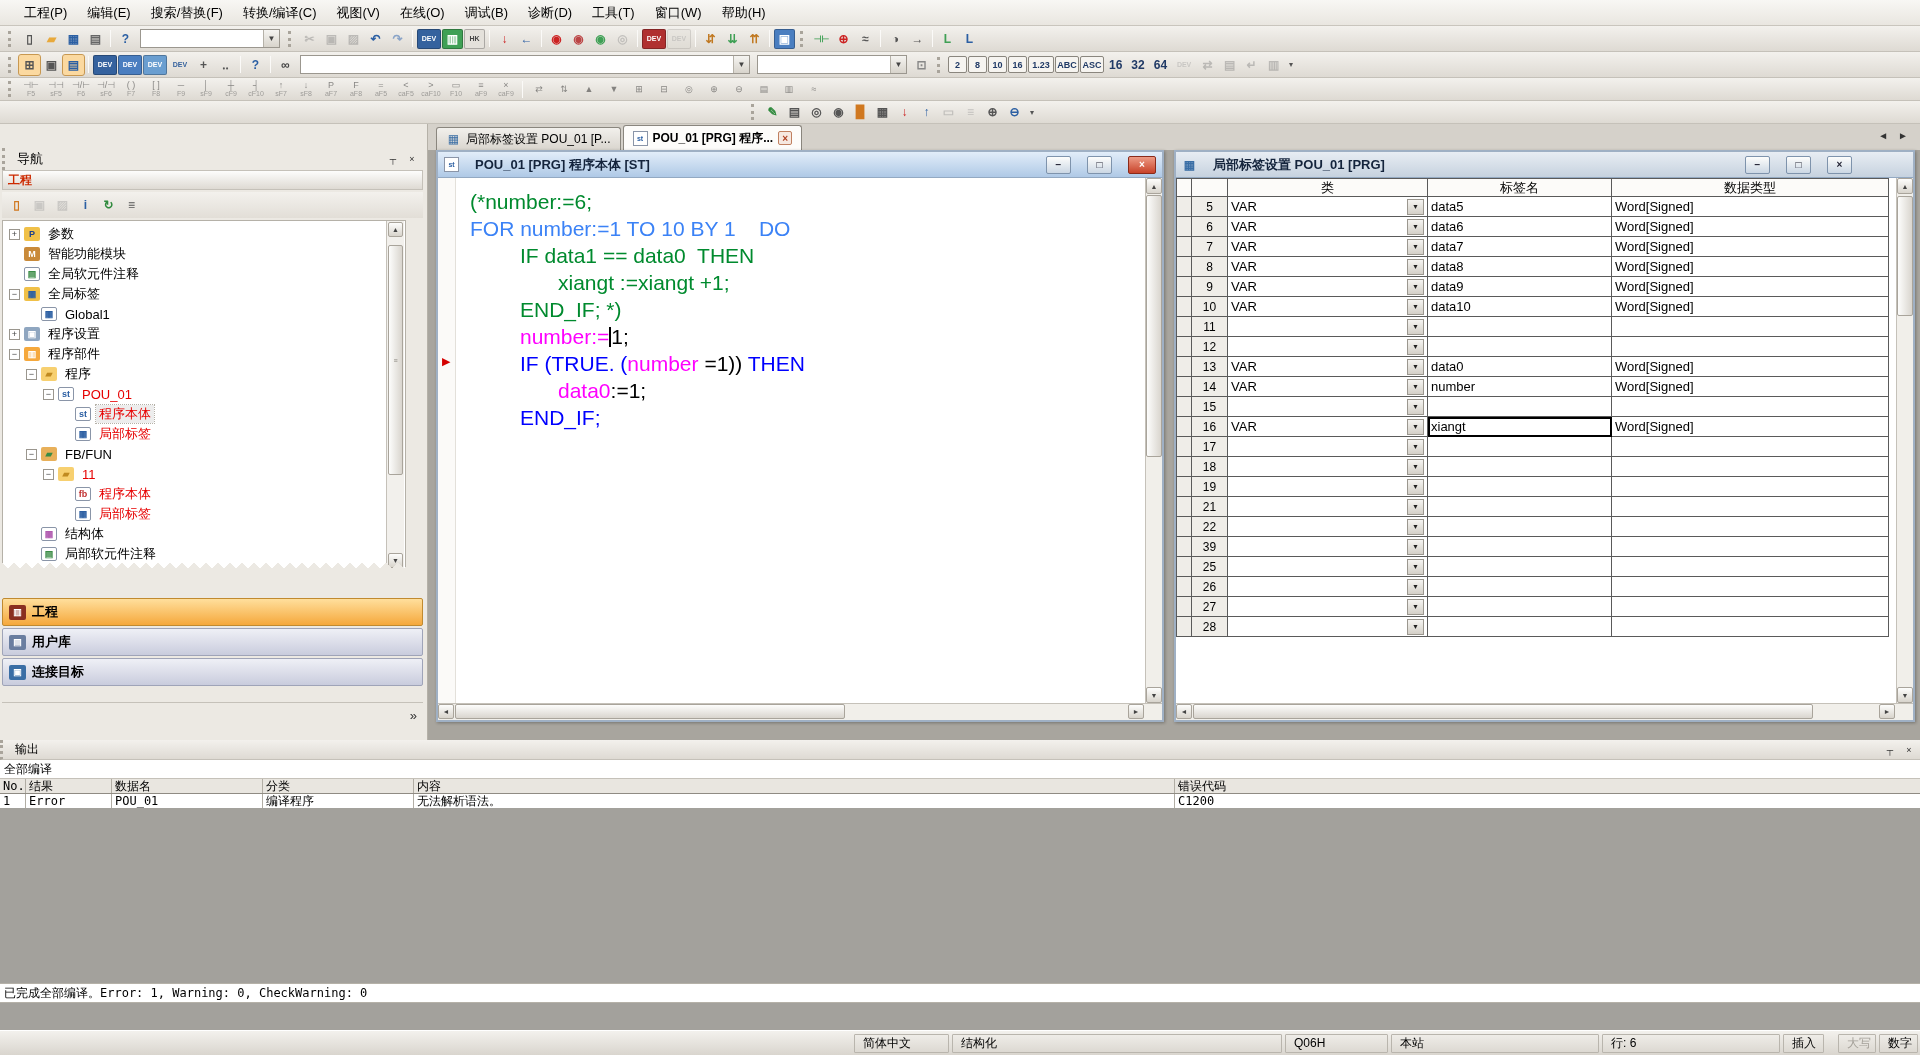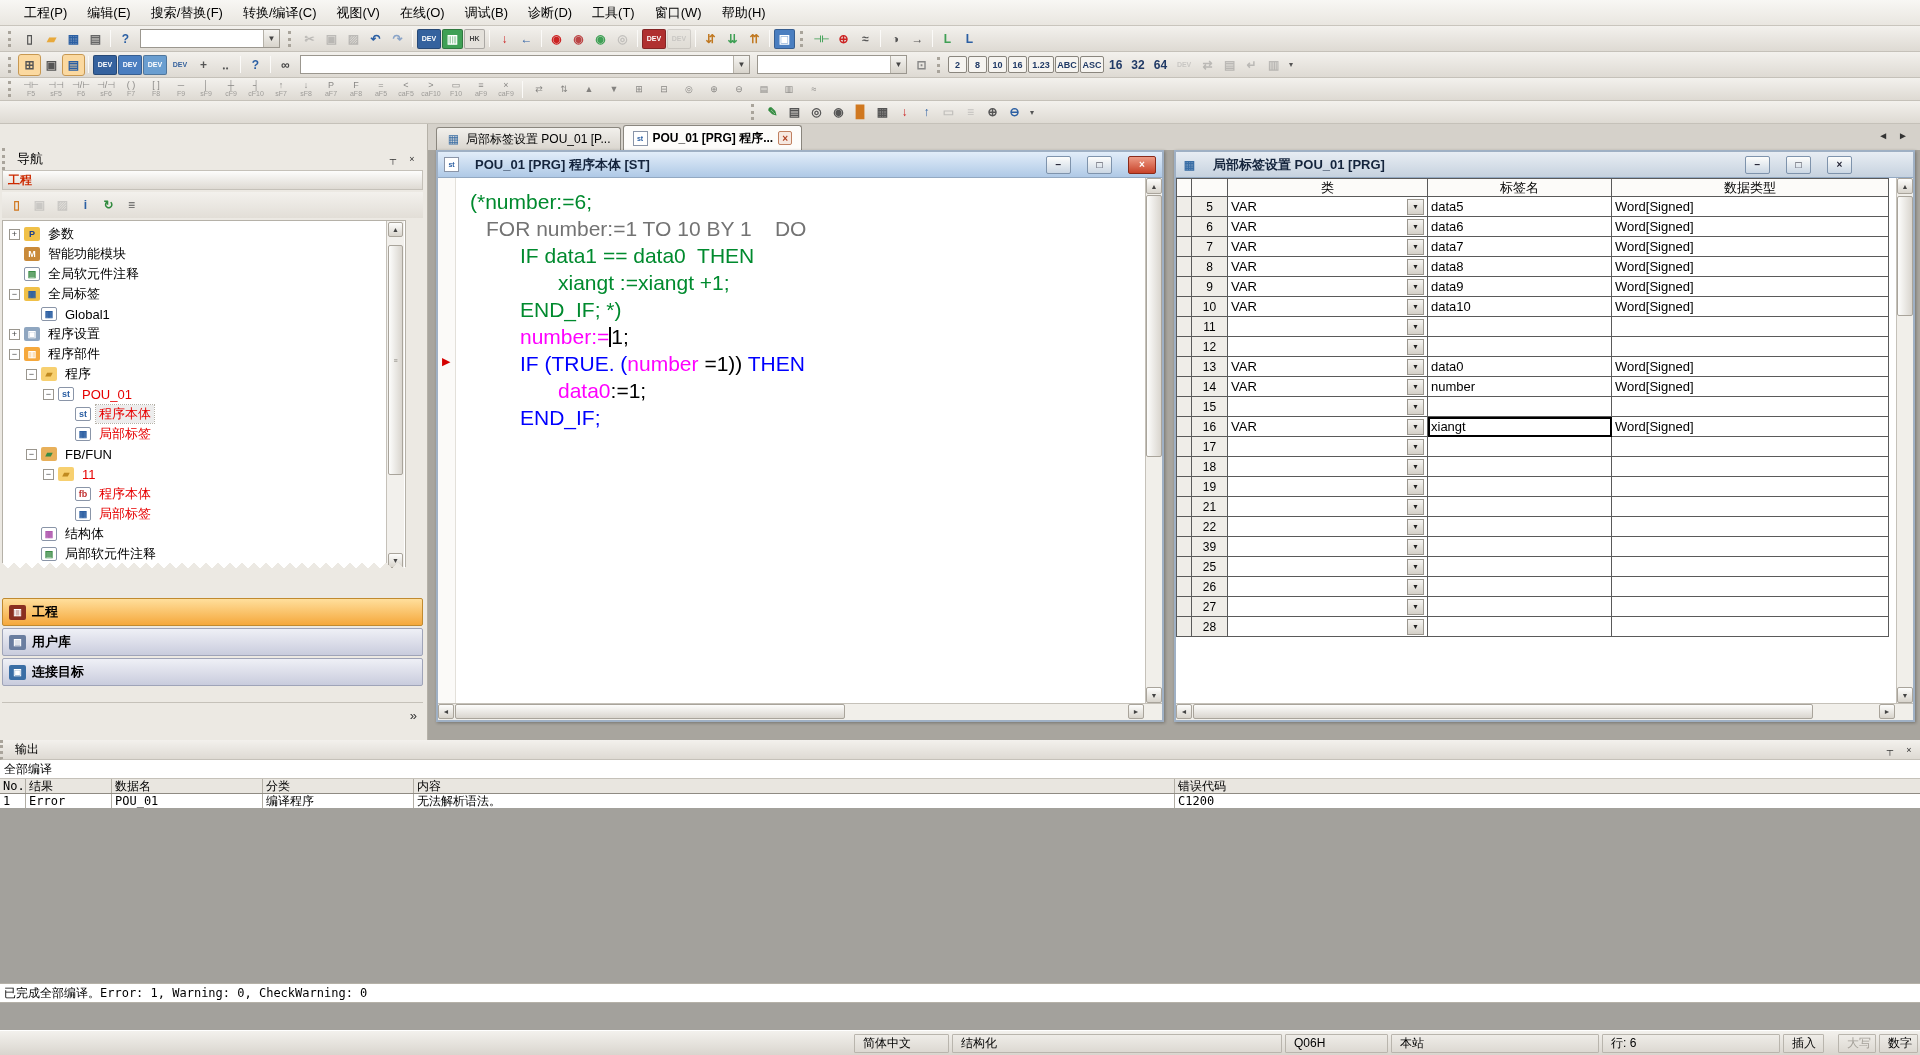--- a/index.html
+++ b/index.html
@@ -511,21 +511,21 @@
         <span class="wbtn">−</span>
         <span class="wbtn">□</span>
         <span class="wbtn red">×</span>
       </div>
       <div class="code-body">
         <div class="code-margin">
           <div class="err-marker" id="err-marker" style="top: 178px;">▶</div>
         </div>
         <div class="code-area" id="code-area">
             <div class="cline" style="padding-left: 14px;"><span style="color: rgb(0, 138, 46);">(*number:=6;</span></div>
-            <div class="cline" style="padding-left: 14px;"><span style="color: #737373; margin-left: 16px;">FOR number:=1 TO 10 BY 1    DO</span></div>
+            <div class="cline" style="padding-left: 14px;"><span style="color: #3b82f6;">FOR number:=1 TO 10 BY 1    DO</span></div>
             <div class="cline" style="padding-left: 64px;"><span style="color: rgb(0, 138, 46);">IF data1 == data0  THEN</span></div>
             <div class="cline" style="padding-left: 102px;"><span style="color: rgb(0, 138, 46);">xiangt :=xiangt +1;</span></div>
             <div class="cline" style="padding-left: 64px;"><span style="color: rgb(0, 138, 46);">END_IF; *)</span></div>
             <div class="cline" style="padding-left: 64px;"><span style="color: rgb(255, 0, 255);">number:=</span><span class="cursor"></span><span style="color: rgb(0, 0, 0);">1;</span></div>
             <div class="cline" style="padding-left: 64px;"><span style="color: rgb(0, 0, 255);">IF (TRUE. (</span><span style="color: rgb(255, 0, 255);">number </span><span style="color: rgb(0, 0, 0);">=1)) </span><span style="color: rgb(0, 0, 255);">THEN</span></div>
             <div class="cline" style="padding-left: 102px;"><span style="color: rgb(255, 0, 255);">data0</span><span style="color: rgb(0, 0, 0);">:=1;</span></div>
             <div class="cline" style="padding-left: 64px;"><span style="color: rgb(0, 0, 255);">END_IF;</span></div>
           </div>
         <div style="width:17px;position:relative;background:#F1EFEA;border-left:1px solid #C5C1B9">
           <div class="sbtn" style="left:0;top:0;width:16px;height:16px">▲</div>

